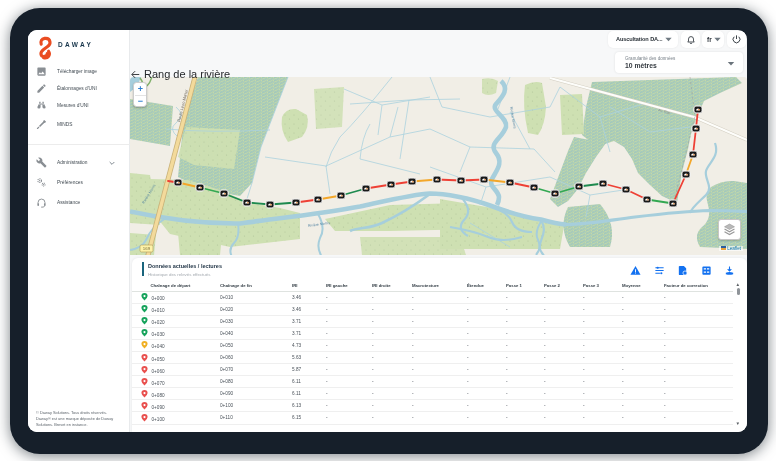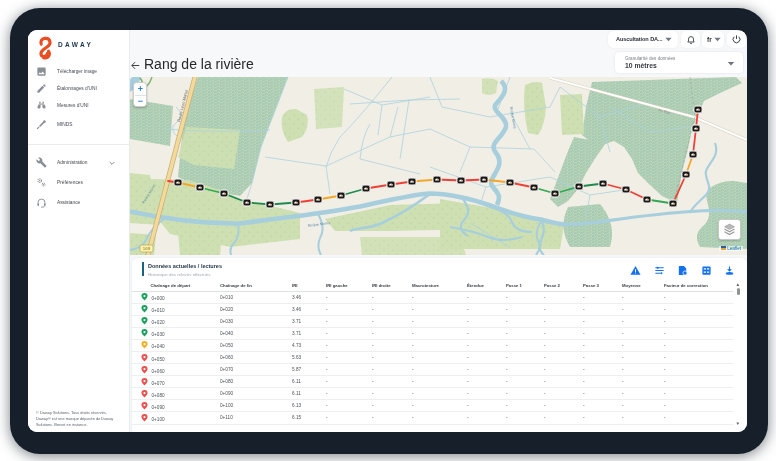--- a/index.html
+++ b/index.html
@@ -10,21 +10,21 @@
   .side { position:absolute; left:0; top:0; width:102px; height:402px; background:#ffffff; border-right:1px solid #e8eaec; }
   .logo { position:absolute; left:7px; top:5px; }
   .logoname { position:absolute; left:30px; top:11px; font-size:6.5px; font-weight:bold; letter-spacing:2.4px; color:#16344a; }
   .mi { position:absolute; left:0; width:102px; height:14px; }
   .mi .ic { position:absolute; left:8px; top:0; width:11px; height:11px; color:#8a8f94; }
   .mi .tx { position:absolute; left:29px; top:2.5px; font-size:4.8px; color:#414a52; white-space:nowrap; }
   .divider { position:absolute; left:0; top:114px; width:102px; border-top:1px solid #ececec; }
   .chev { position:absolute; left:80px; top:2px; width:8px; height:8px; color:#5f6b74; }
   .copyr { position:absolute; left:8px; top:380px; width:92px; font-size:3.9px; color:#5c646b; line-height:6.1px; }
   
-  .ttl { position:absolute; left:103px; top:26px; font-size:14px; color:#26282b; }
+  .ttl { position:absolute; left:103px; top:38px; font-size:11px; color:#26282b; }
   .pillbox { position:absolute; top:1px; height:17px; background:#fff; border-radius:5px; box-shadow:0 0 2px rgba(0,0,0,.08); }
   .gran { position:absolute; left:587px; top:22px; width:128px; height:21px; background:#fff; border-radius:4px; box-shadow:0 0 2.5px rgba(0,0,0,.1); }
   .gran .lab { position:absolute; left:10px; top:3.5px; font-size:4.6px; color:#7a828a; }
   .gran .val { position:absolute; left:10px; top:9.5px; font-size:6.8px; font-weight:bold; color:#33393f; }
   
   .map { position:absolute; left:102px; top:47px; width:617px; height:178px; border-radius:4px 4px 0 0; overflow:hidden; background:#f1eee6; }
   .map > svg { filter: blur(0.35px); }
   .zoomctl { position:absolute; left:3px; top:5px; width:14px; height:25px; background:#fff; border:1px solid #ccc; border-radius:3.5px; box-shadow:0 1px 2px rgba(0,0,0,.25); z-index:5; }
   .zoomctl .zb { position:absolute; left:0; width:13px; height:12px; color:#2e7fd0; font-weight:bold; font-size:9px; text-align:center; line-height:12px; }
   .layersctl { position:absolute; right:6px; bottom:15px; width:23px; height:21px; background:#fff; border:1px solid #c6c6c6; border-radius:3px; box-shadow:0 1px 2px rgba(0,0,0,.2); z-index:5; }

